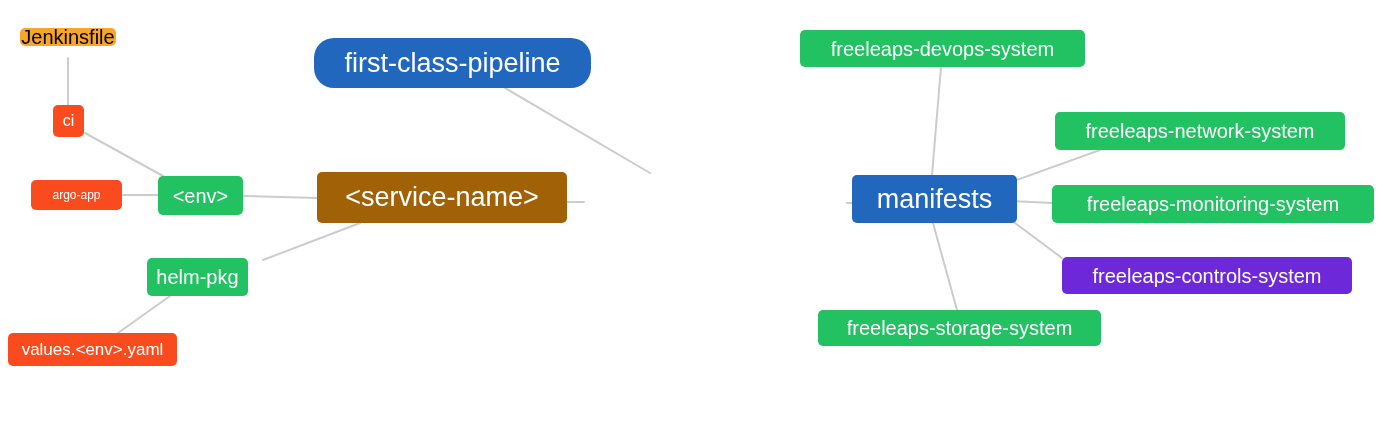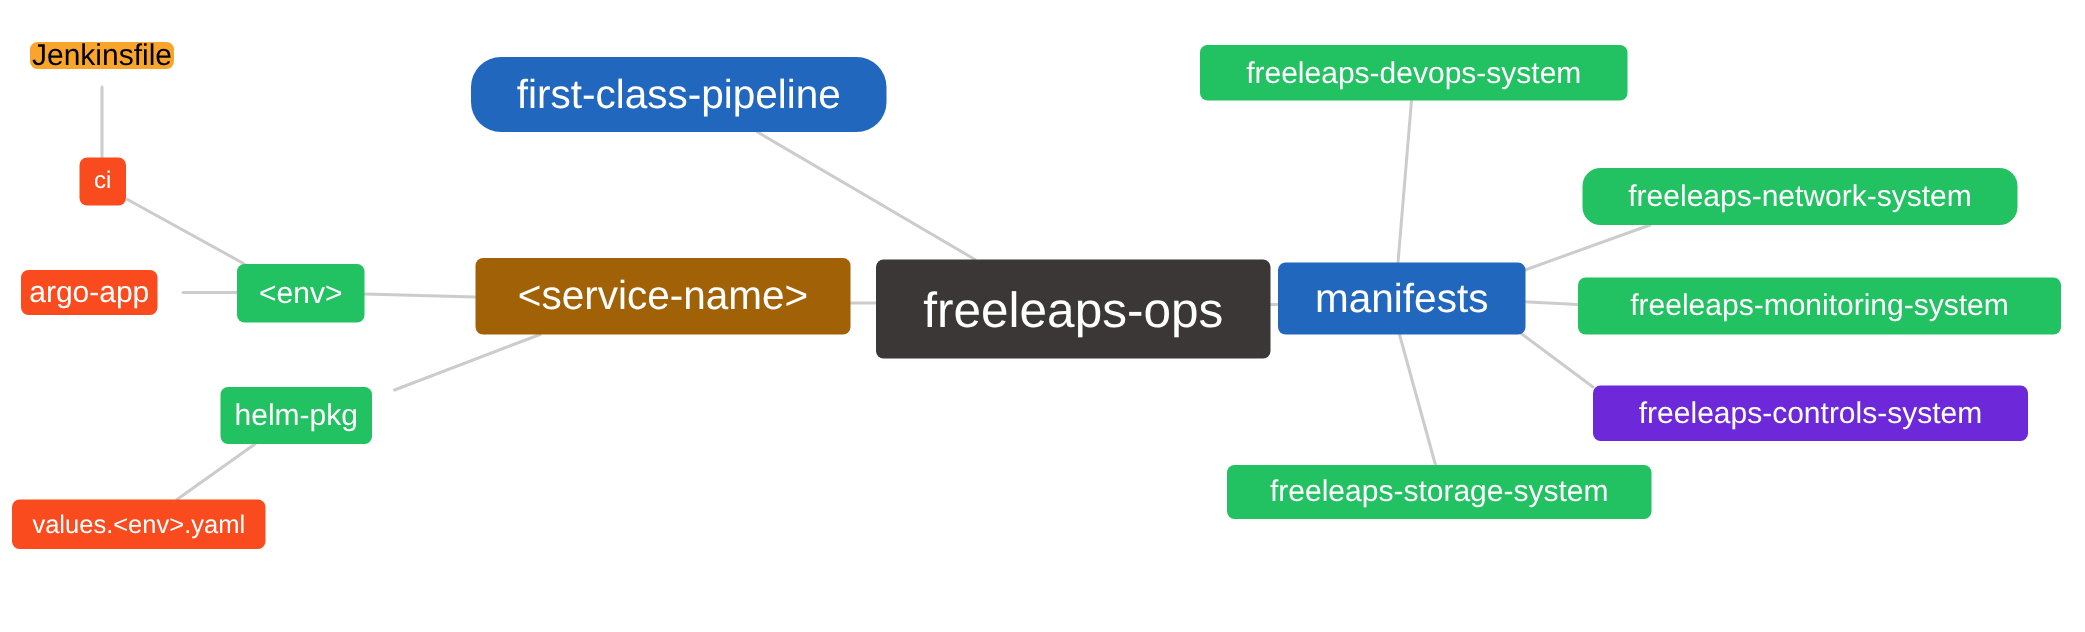--- a/index.html
+++ b/index.html
@@ -55,48 +55,45 @@
       <line x1="1011" y1="201" x2="1052" y2="203" stroke="#CCCCCC" stroke-width="2" stroke-linecap="round"></line>
       <line x1="1011" y1="220" x2="1062" y2="258" stroke="#CCCCCC" stroke-width="2" stroke-linecap="round"></line>
       <line x1="933" y1="223" x2="957" y2="310" stroke="#CCCCCC" stroke-width="2" stroke-linecap="round"></line>
     </svg>
 <div class="node" style="left: 20px; top: 28px; width: 96px; height: 18px; font-size: 20px; background: rgb(249, 164, 42); color: #000000;">
       <span>Jenkinsfile</span>
     </div>
     <div class="node" style="left: 53px; top: 105px; width: 31px; height: 32px; font-size: 16px; background: rgb(250, 75, 30); color: rgb(255, 255, 255);">
       <span>ci</span>
     </div>
-    <div class="node" style="left: 14px; top: 180px; width: 91px; height: 30px; font-size: 20px; background: rgb(250, 75, 30); color: rgb(255, 255, 255);">
+    <div class="node" style="left: 31px; top: 180px; width: 91px; height: 30px; font-size: 12px; background: rgb(250, 75, 30); color: rgb(255, 255, 255);">
       <span>argo-app</span>
     </div>
     <div class="node" style="left: 158px; top: 176px; width: 85px; height: 39px; font-size: 20px; background: rgb(34, 193, 98); color: rgb(255, 255, 255);">
       <span>&lt;env&gt;</span>
     </div>
     <div class="node" style="left: 147px; top: 258px; width: 101px; height: 38px; font-size: 20px; background: rgb(34, 193, 98); color: rgb(255, 255, 255);">
       <span>helm-pkg</span>
     </div>
     <div class="node" style="left: 8px; top: 333px; width: 169px; height: 33px; font-size: 17px; background: rgb(250, 75, 30); color: rgb(255, 255, 255);">
       <span>values.&lt;env&gt;.yaml</span>
     </div>
     <div class="node" style="left: 314px; top: 38px; width: 277px; height: 50px; font-size: 27px; background: rgb(34, 103, 190); color: rgb(255, 255, 255); border-radius: 20px;">
       <span>first-class-pipeline</span>
     </div>
     <div class="node" style="left: 317px; top: 172px; width: 250px; height: 51px; font-size: 27px; background: #a16207; color: rgb(255, 255, 255);">
       <span>&lt;service-name&gt;</span>
     </div>
-    <div class="node" style="left: 584px; top: 173px; width: 263px; height: 66px; font-size: 33px; background: rgb(59, 55, 55); color: rgb(255, 255, 255);">
-      <span>freeleaps-ops</span>
-    </div>
     <div class="node" style="left: 852px; top: 175px; width: 165px; height: 48px; font-size: 27px; background: rgb(34, 103, 190); color: rgb(255, 255, 255);">
       <span>manifests</span>
     </div>
     <div class="node" style="left: 800px; top: 30px; width: 285px; height: 37px; font-size: 20px; background: rgb(34, 193, 98); color: rgb(255, 255, 255);">
       <span>freeleaps-devops-system</span>
     </div>
-    <div class="node" style="left: 1055px; top: 112px; width: 290px; height: 38px; font-size: 20px; background: rgb(34, 193, 98); color: rgb(255, 255, 255); border-radius: 12px;">
+    <div class="node" style="left: 1055px; top: 112px; width: 290px; height: 38px; font-size: 20px; background: rgb(34, 193, 98); color: rgb(255, 255, 255);">
       <span>freeleaps-network-system</span>
     </div>
     <div class="node" style="left: 1052px; top: 185px; width: 322px; height: 38px; font-size: 20px; background: rgb(34, 193, 98); color: rgb(255, 255, 255);">
       <span>freeleaps-monitoring-system</span>
     </div>
     <div class="node" style="left: 1062px; top: 257px; width: 290px; height: 37px; font-size: 20px; background: #6d28d9; color: rgb(255, 255, 255);">
       <span>freeleaps-controls-system</span>
     </div>
     <div class="node" style="left: 818px; top: 310px; width: 283px; height: 36px; font-size: 20px; background: rgb(34, 193, 98); color: rgb(255, 255, 255);">
       <span>freeleaps-storage-system</span>

